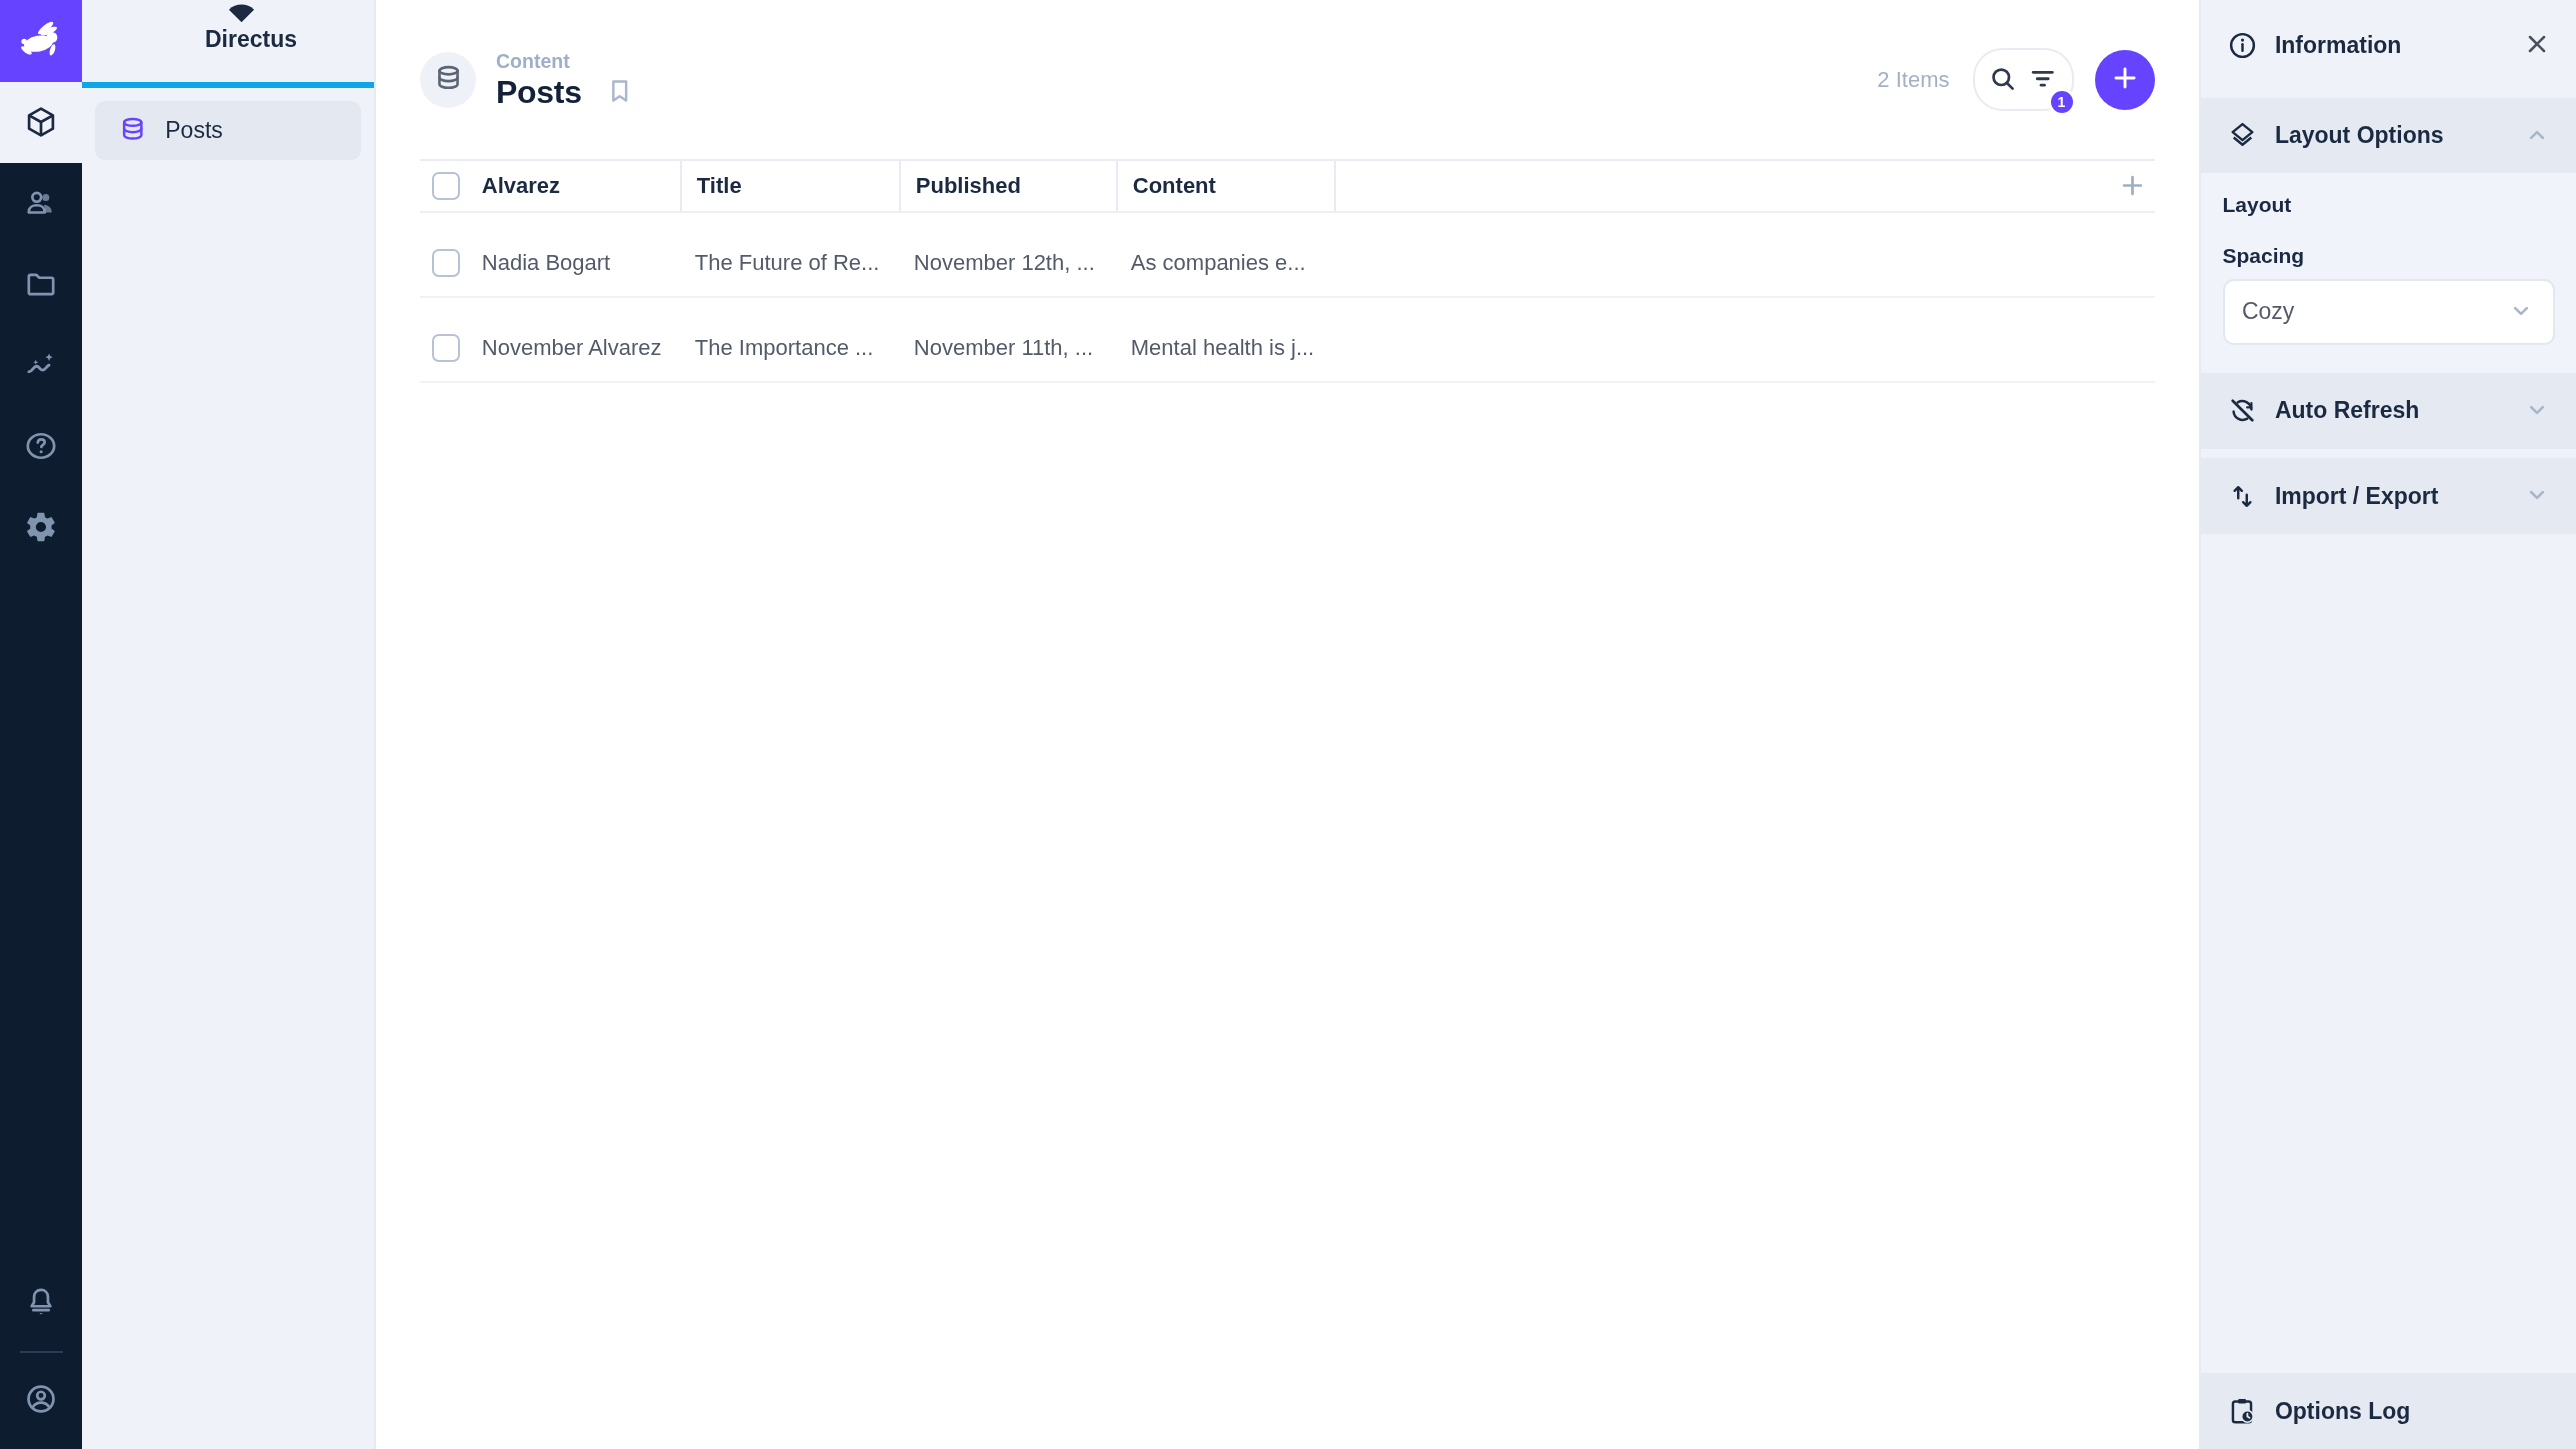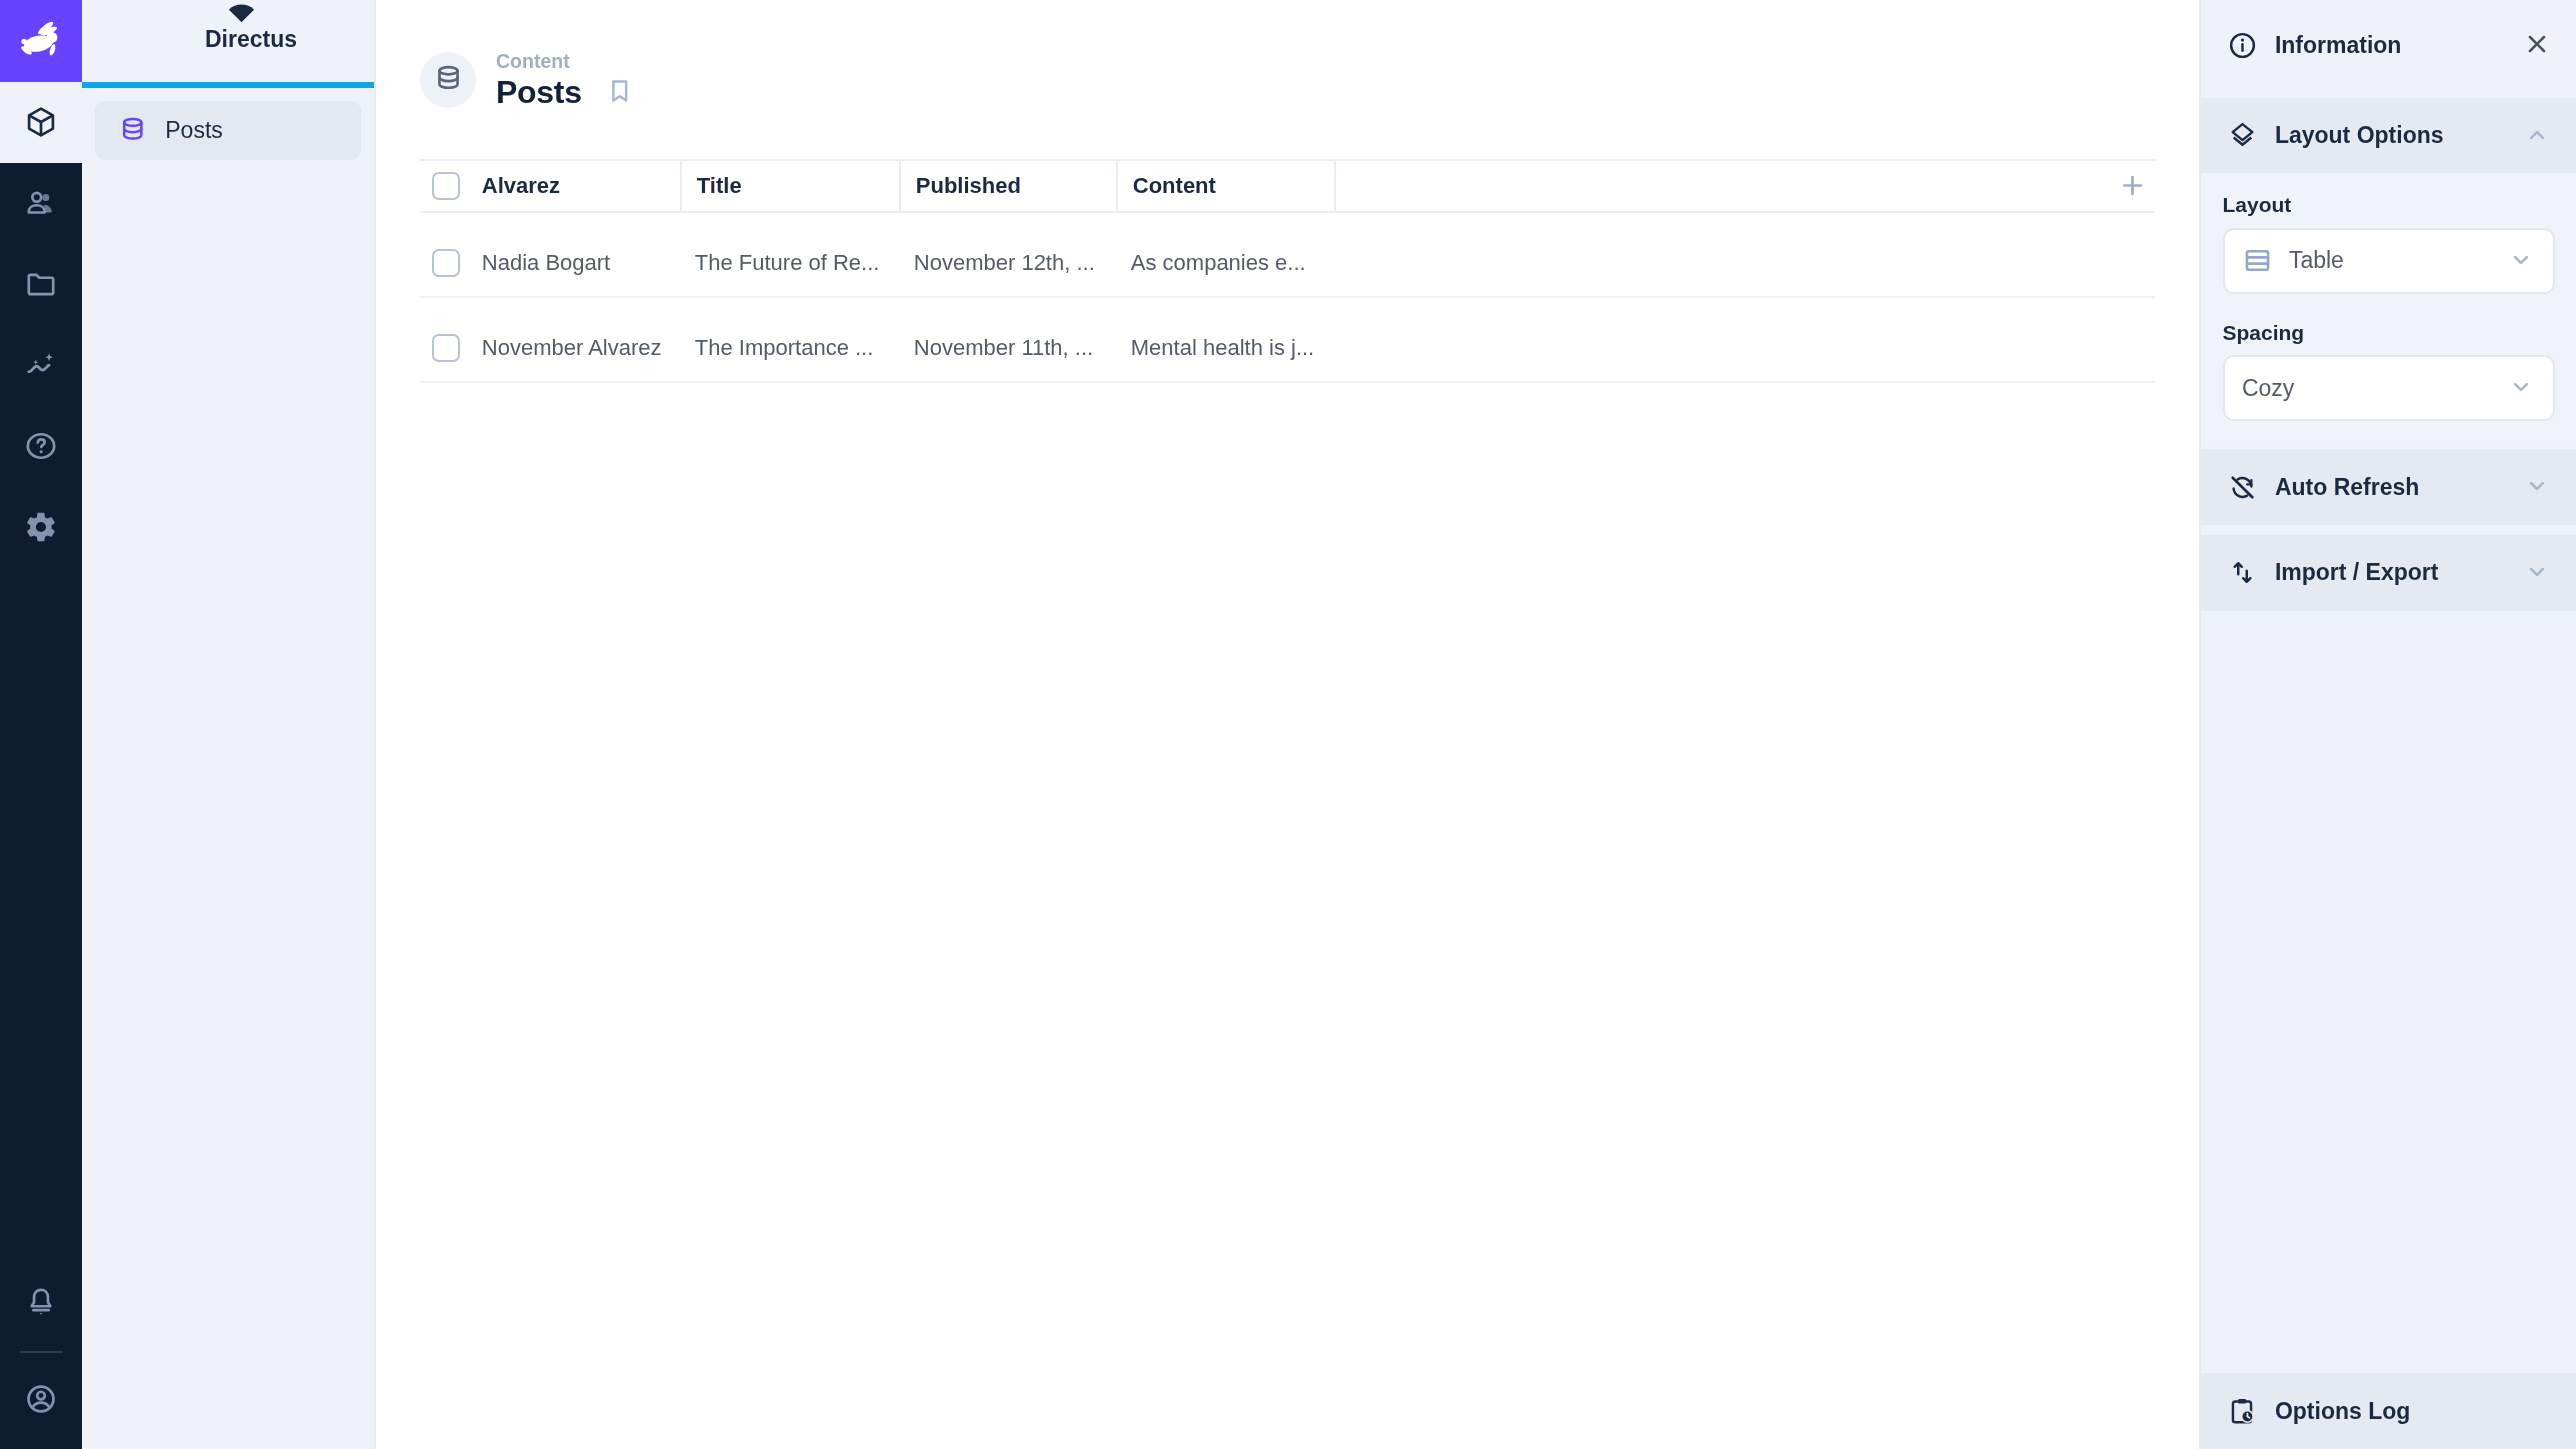--- a/index.html
+++ b/index.html
@@ -218,20 +218,44 @@
         <div class="title-row">
           <h1 class="page-title">Posts</h1>
           <span class="bookmark">
             <svg viewBox="0 0 24 24" fill="none" stroke="currentColor" stroke-width="2" stroke-linejoin="round">
               <path d="M6.8 4.4h10.4V20l-5.2-3.6L6.8 20Z"></path>
             </svg>
           </span>
         </div>
       </div>
 
+      <div class="ph-right">
+        <span class="items-count">2 Items</span>
+        <div class="pill">
+          <span>
+            <svg viewBox="0 0 24 24" fill="none" stroke="currentColor" stroke-width="2.2" stroke-linecap="round">
+              <circle cx="10.8" cy="10.8" r="6.3"></circle>
+              <path d="M15.4 15.4 20 20"></path>
+            </svg>
+          </span>
+          <span>
+            <svg viewBox="0 0 24 24" fill="none" stroke="currentColor" stroke-width="2.4" stroke-linecap="round">
+              <path d="M4.2 6.8h15.6M7.6 12h8.8M10.6 17.2h2.8"></path>
+            </svg>
+          </span>
+          <span class="filter-badge">1</span>
+        </div>
+        <button class="add-btn">
+          <span>
+            <svg viewBox="0 0 24 24" fill="none" stroke="currentColor" stroke-width="2.2" stroke-linecap="round">
+              <path d="M12 5.2v13.6M5.2 12h13.6"></path>
+            </svg>
+          </span>
+        </button>
+      </div>
     </header>
 
     <section class="table">
       <div class="t-grid t-head">
         <div class="cb-cell">
           <span class="checkbox"></span>
         </div>
         <div class="hcell">Alvarez</div>
         <div class="hcell vline">Title</div>
         <div class="hcell vline">Published</div>
@@ -292,32 +316,20 @@
       <span class="p-label">Layout Options</span>
       <span class="p-right">
         <svg viewBox="0 0 24 24" fill="none" stroke="currentColor" stroke-width="2.3" stroke-linecap="round" stroke-linejoin="round">
           <path d="M7 14.5 12 9.5l5 5"></path>
         </svg>
       </span>
     </div>
 
     <div class="lo-content">
       <div class="field-label">Layout</div>
-      <div class="dropdown">
-        <svg class="dd-icon" viewBox="0 0 24 24" fill="none" stroke="currentColor" stroke-width="2">
-          <rect x="3.8" y="4.8" width="16.4" height="14.4" rx="1.6"></rect>
-          <path d="M3.8 9.6h16.4M3.8 14.4h16.4"></path>
-        </svg>
-        <span class="dd-value">Table</span>
-        <span class="dd-chevron">
-          <svg viewBox="0 0 24 24" fill="none" stroke="currentColor" stroke-width="2.3" stroke-linecap="round" stroke-linejoin="round">
-            <path d="M7 9.5 12 14.5l5-5"></path>
-          </svg>
-        </span>
-      </div>
 
       <div class="field-label spacing-label">Spacing</div>
       <div class="dropdown">
         <span class="dd-value">Cozy</span>
         <span class="dd-chevron">
           <svg viewBox="0 0 24 24" fill="none" stroke="currentColor" stroke-width="2.3" stroke-linecap="round" stroke-linejoin="round">
             <path d="M7 9.5 12 14.5l5-5"></path>
           </svg>
         </span>
       </div>

